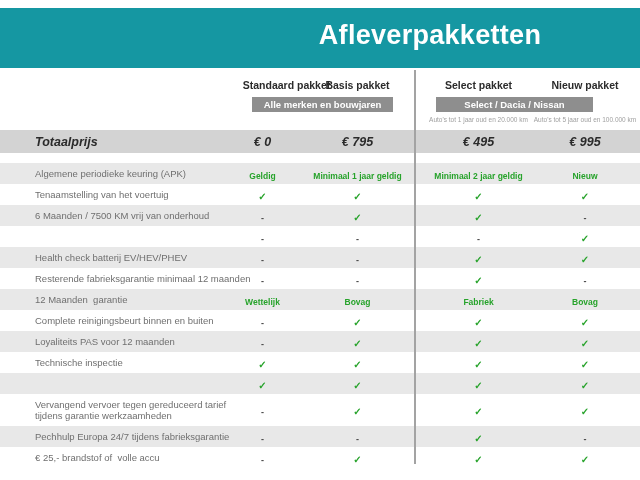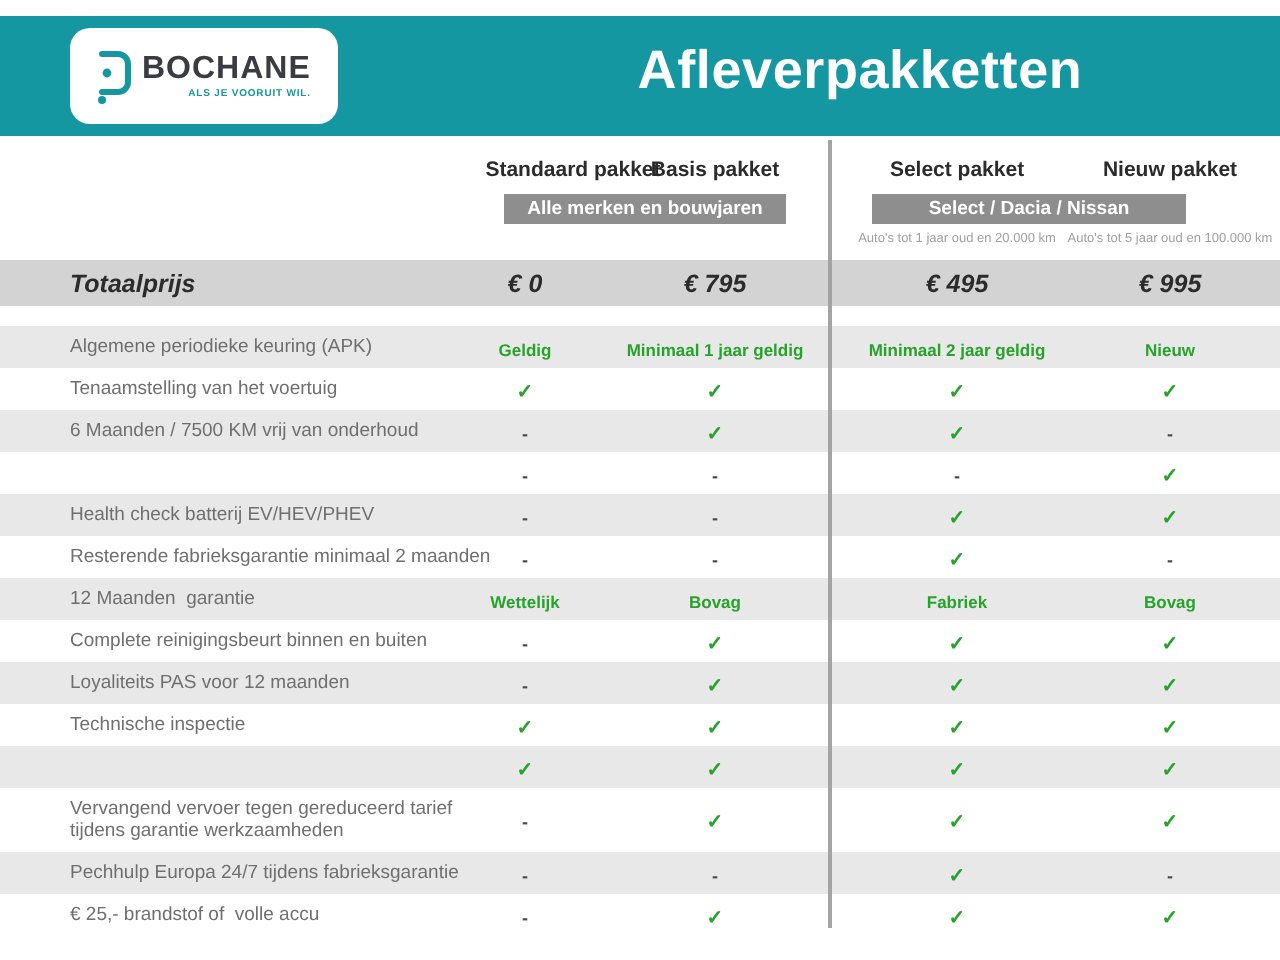--- a/index.html
+++ b/index.html
@@ -55,31 +55,20 @@
   .column-divider { position:absolute; left:414px; top:70px; width:2px; height:394px; background:#a3a3a3; z-index:5; }
 </style>
 </head>
 <body>
 
 <div id="page">
 
   <div class="top-strip"></div>
 
   <div class="header">
-    <div class="logo-box">
-      <svg class="logo-icon" viewBox="0 0 22 30">
-        <path d="M6 4 h8 a5 5 0 0 1 5 5 v9 a5 5 0 0 1 -5 5 h-8" fill="none" stroke="#1597a2" stroke-width="3" stroke-linecap="round"></path>
-        <circle cx="8.5" cy="13.5" r="2.2" fill="#1597a2"></circle>
-        <circle cx="6" cy="27" r="2" fill="#1597a2"></circle>
-      </svg>
-      <div class="logo-text-wrap">
-        <div class="brand-word">BOCHANE</div>
-        <div class="brand-tagline">ALS JE VOORUIT WIL.</div>
-      </div>
-    </div>
     <div class="page-title">Afleverpakketten</div>
   </div>
 
   <div class="pkg-header">
     <div class="grid pkg-names" id="pkg-names">
         <div class="pkg-name shift-right" style="grid-column: 2;">Standaard pakket</div>
         <div class="pkg-name" style="grid-column: 3;">Basis pakket</div>
         <div class="pkg-name" style="grid-column: 5;">Select pakket</div>
         <div class="pkg-name" style="grid-column: 6;">Nieuw pakket</div>
       </div>
@@ -130,21 +119,21 @@
         <div class="cell" style="grid-column: 6;"><div class="check-icon" style="display: inline;">✓</div></div>
       </div>
       <div class="grid feature-row striped">
         <div class="feature-label">Health check batterij EV/HEV/PHEV</div>
         <div class="cell" style="grid-column: 2;"><div class="dash-icon" style="display: inline;">-</div></div>
         <div class="cell" style="grid-column: 3;"><div class="dash-icon" style="display: inline;">-</div></div>
         <div class="cell" style="grid-column: 5;"><div class="check-icon" style="display: inline;">✓</div></div>
         <div class="cell" style="grid-column: 6;"><div class="check-icon" style="display: inline;">✓</div></div>
       </div>
       <div class="grid feature-row">
-        <div class="feature-label">Resterende fabrieksgarantie minimaal 2 maanden</div>
+        <div class="feature-label">Resterende fabrieksgarantie minimaal 12 maanden</div>
         <div class="cell" style="grid-column: 2;"><div class="dash-icon" style="display: inline;">-</div></div>
         <div class="cell" style="grid-column: 3;"><div class="dash-icon" style="display: inline;">-</div></div>
         <div class="cell" style="grid-column: 5;"><div class="check-icon" style="display: inline;">✓</div></div>
         <div class="cell" style="grid-column: 6;"><div class="dash-icon" style="display: inline;">-</div></div>
       </div>
       <div class="grid feature-row striped">
         <div class="feature-label">12 Maanden  garantie</div>
         <div class="cell" style="grid-column: 2;"><div class="green-text" style="display: inline;">Wettelijk</div></div>
         <div class="cell" style="grid-column: 3;"><div class="green-text" style="display: inline;">Bovag</div></div>
         <div class="cell" style="grid-column: 5;"><div class="green-text" style="display: inline;">Fabriek</div></div>

